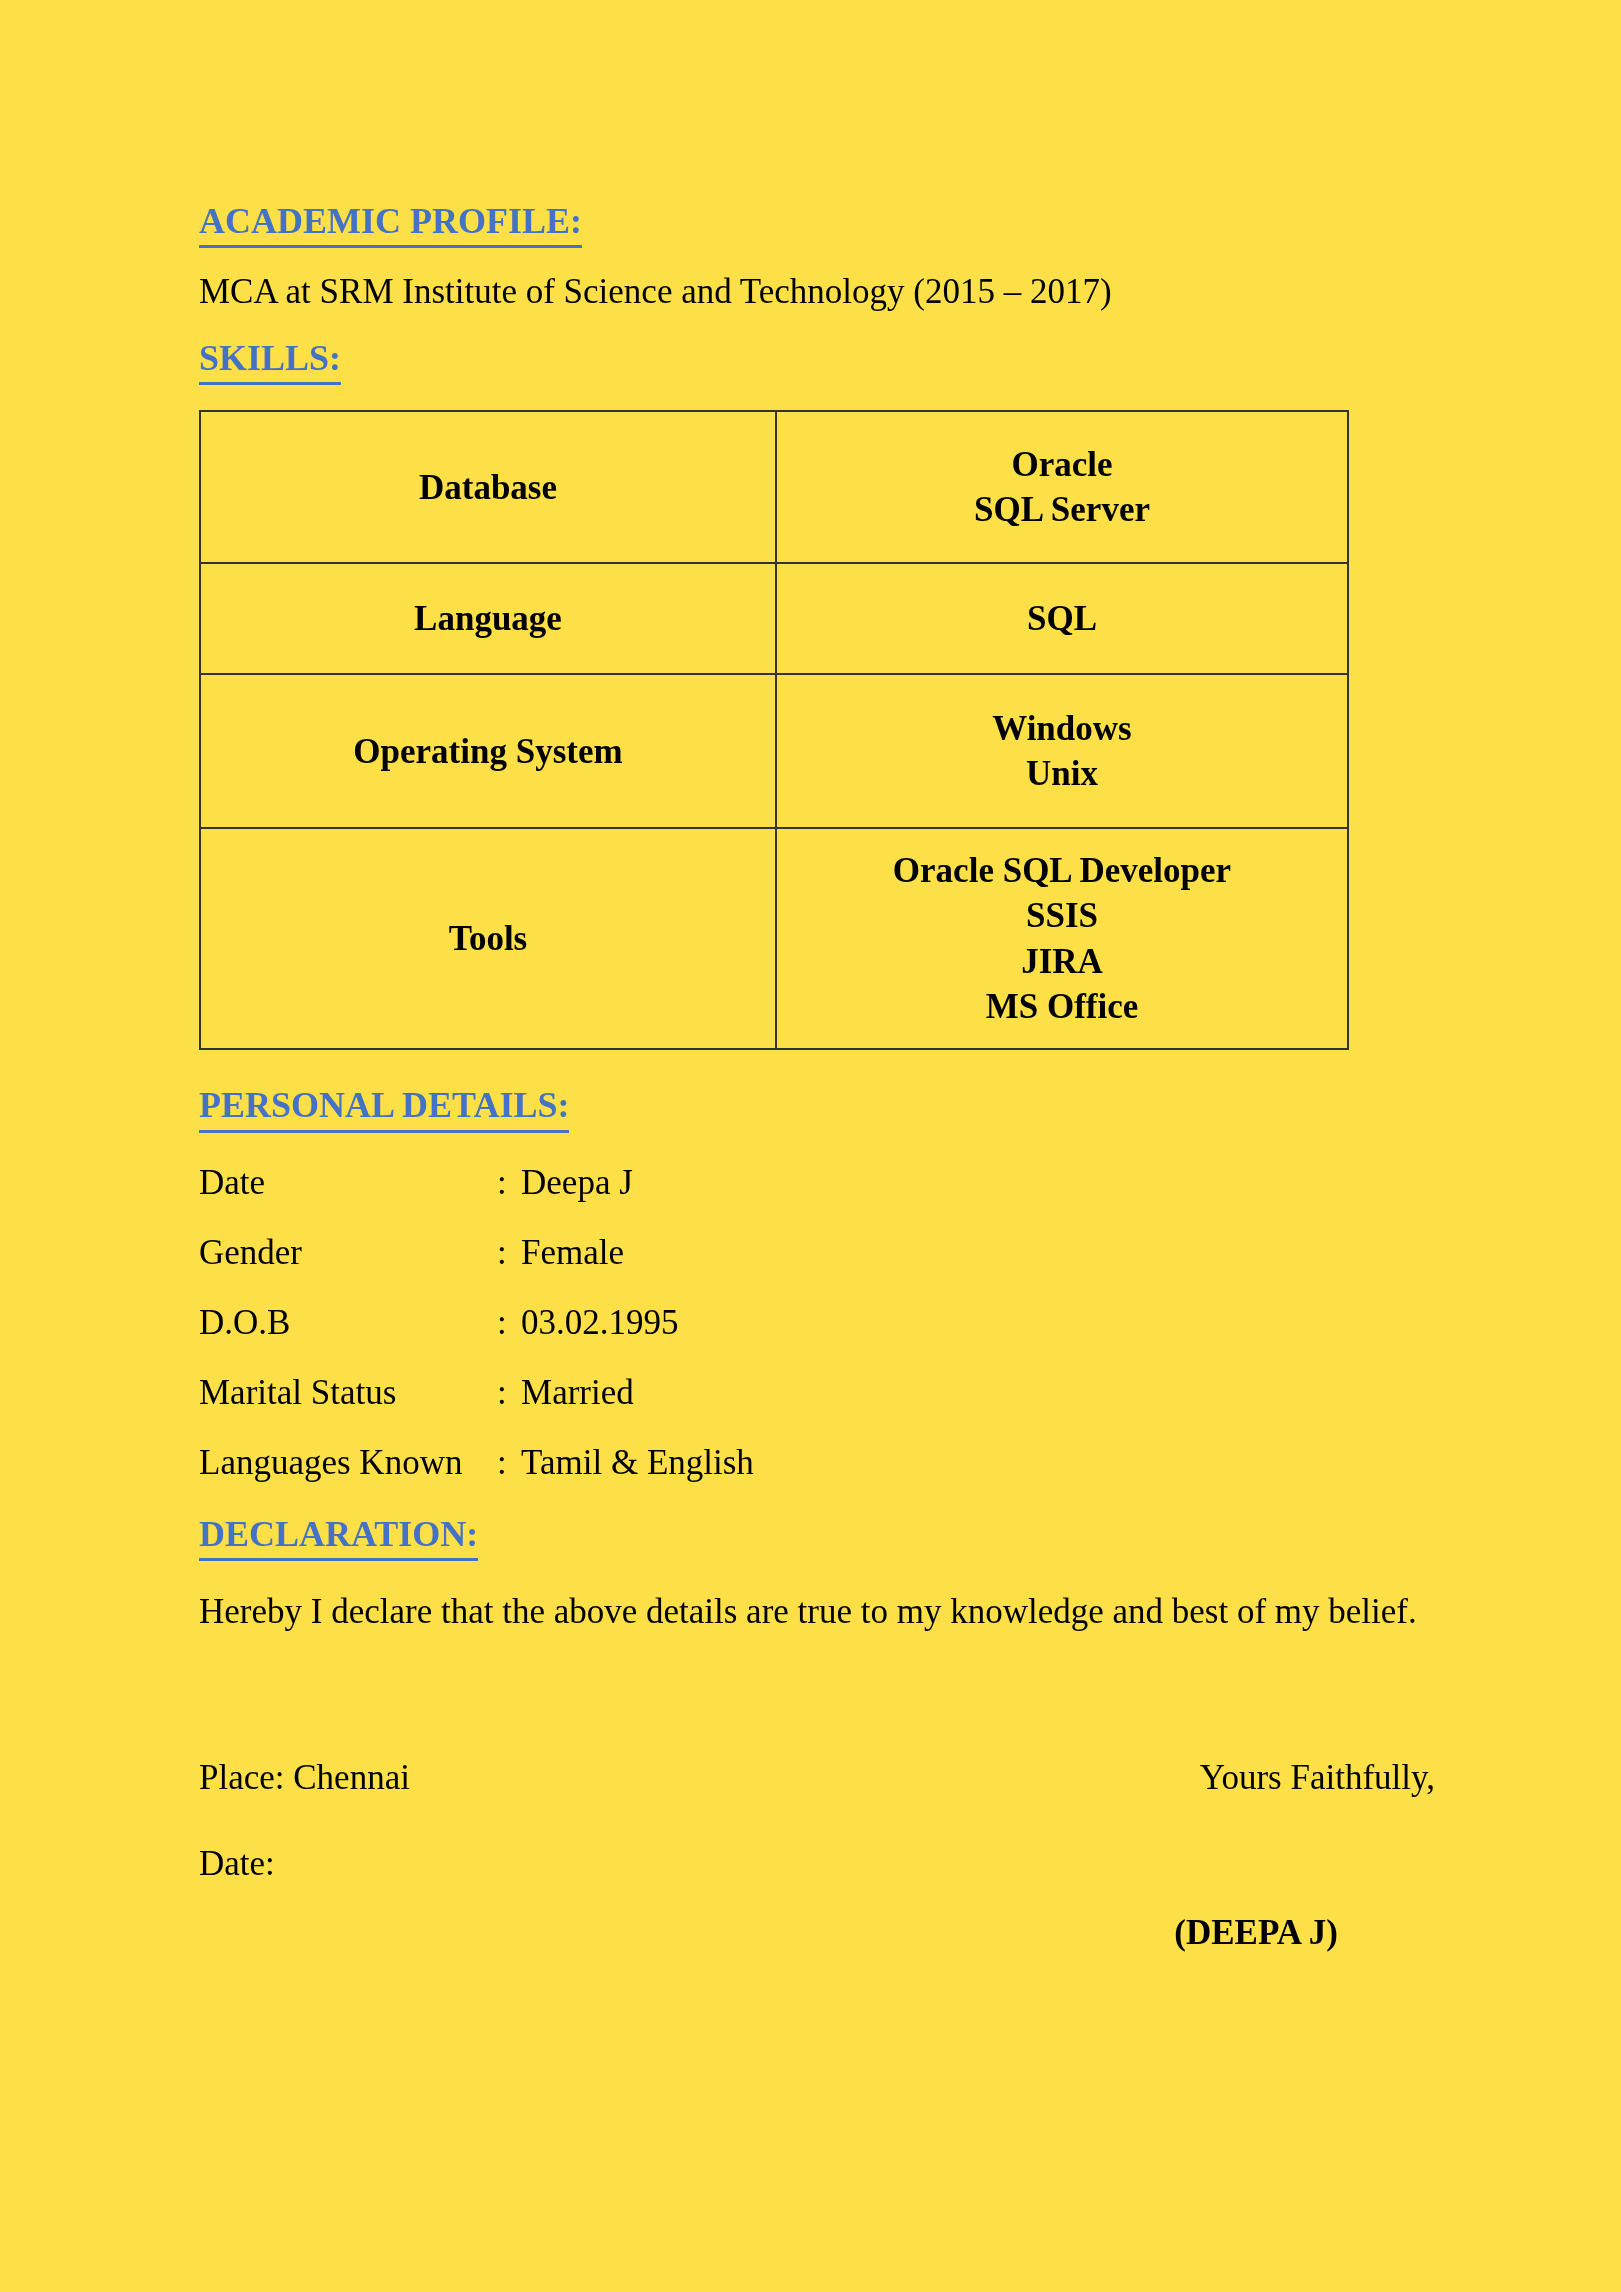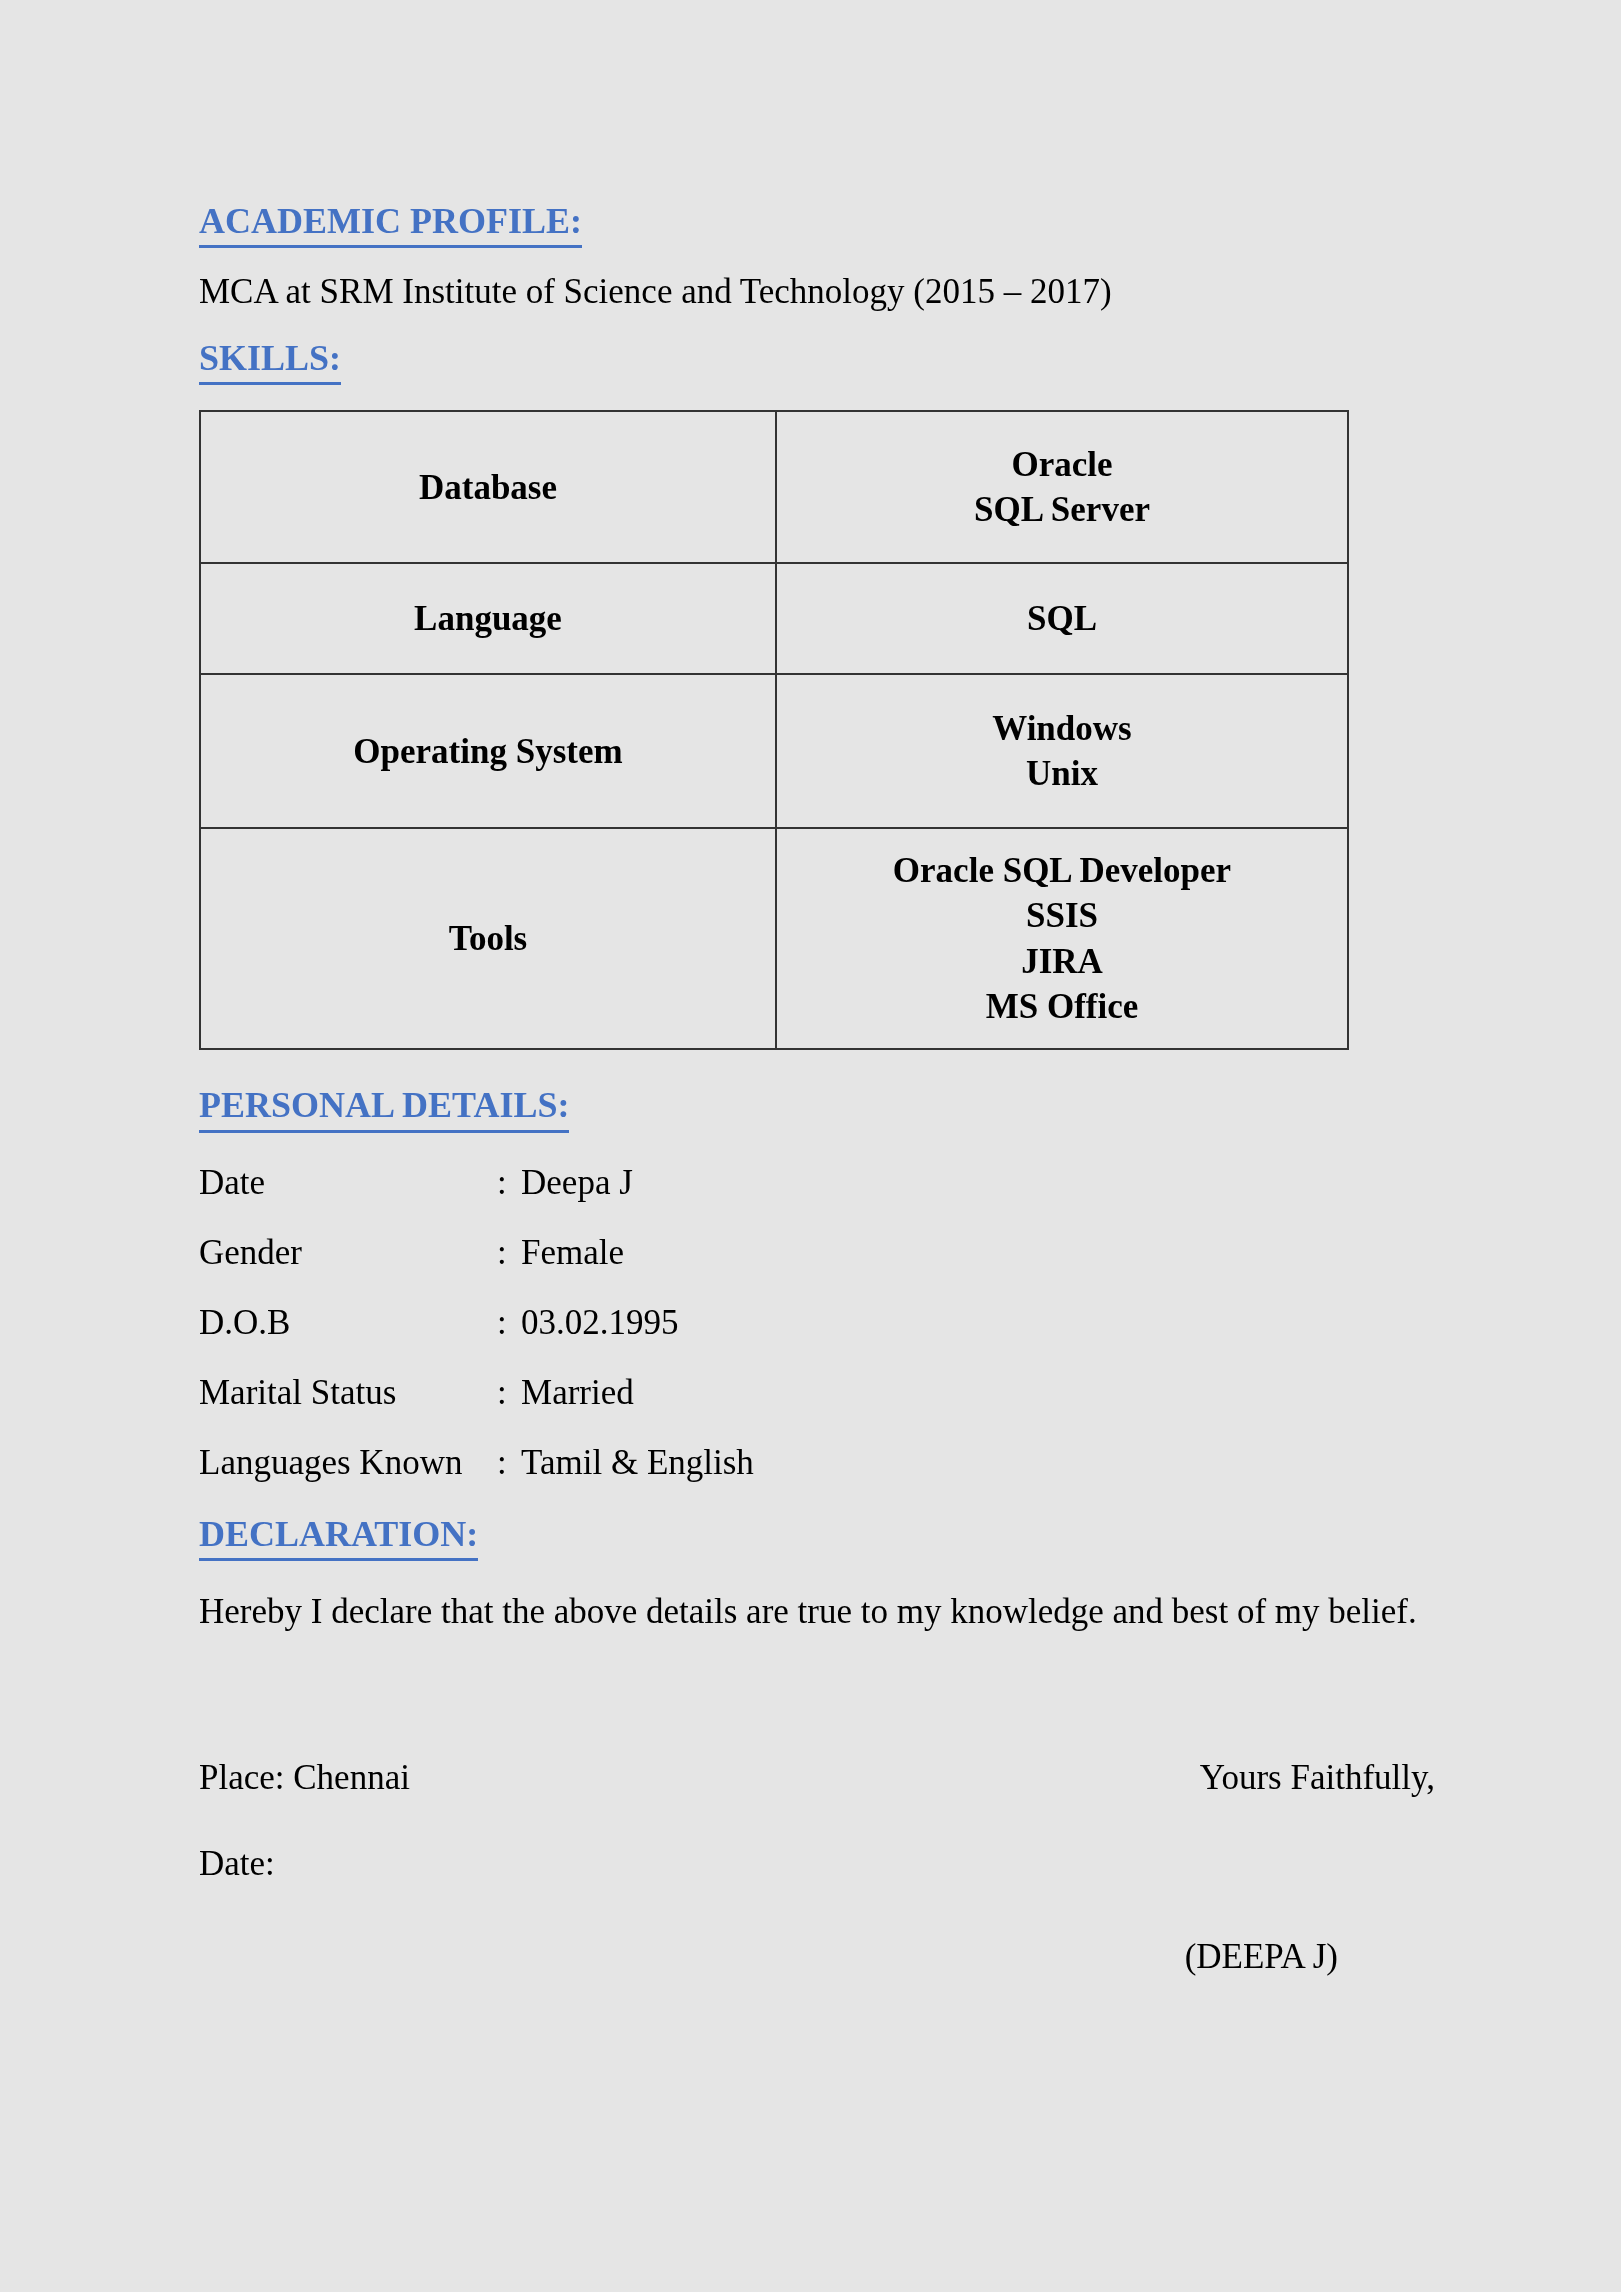--- a/index.html
+++ b/index.html
@@ -12,21 +12,21 @@
     height: 2293px;
     font-family: "Liberation Serif", "DejaVu Serif", serif;
     color: #000000;
     overflow: hidden;
   }
   .page {
     box-sizing: border-box;
     width: 1621px;
     height: 2293px;
     padding: 202px 186px 0 199px;
-    background: #e5e5e5;
+    background: #fde047;
   }
   .sec-heading {
     font-size: 36px;
     font-weight: bold;
     color: #4472c4;
     line-height: 1.1;
   }
   .sec-heading .underlined {
     display: inline-block;
     border-bottom: 3.6px solid #4472c4;
@@ -76,24 +76,24 @@
   .heading-declaration { margin-top: 32px; }
   .declaration-text { margin-top: 30px; }
   .footer-row-1 {
     margin-top: 125px;
     display: flex;
     justify-content: space-between;
     align-items: flex-start;
   }
   .footer-date { margin-top: 45px; }
   .signature-row {
-    margin-top: 52px;
+    margin-top: 28px;
     text-align: right;
     padding-right: 97px;
-    font-weight: normal;
+    font-weight: bold;
   }
 </style>
 </head>
 <body>
 
 <div class="page">
 
   <div class="sec-heading">
     <span class="underlined">ACADEMIC PROFILE:</span>
   </div>

